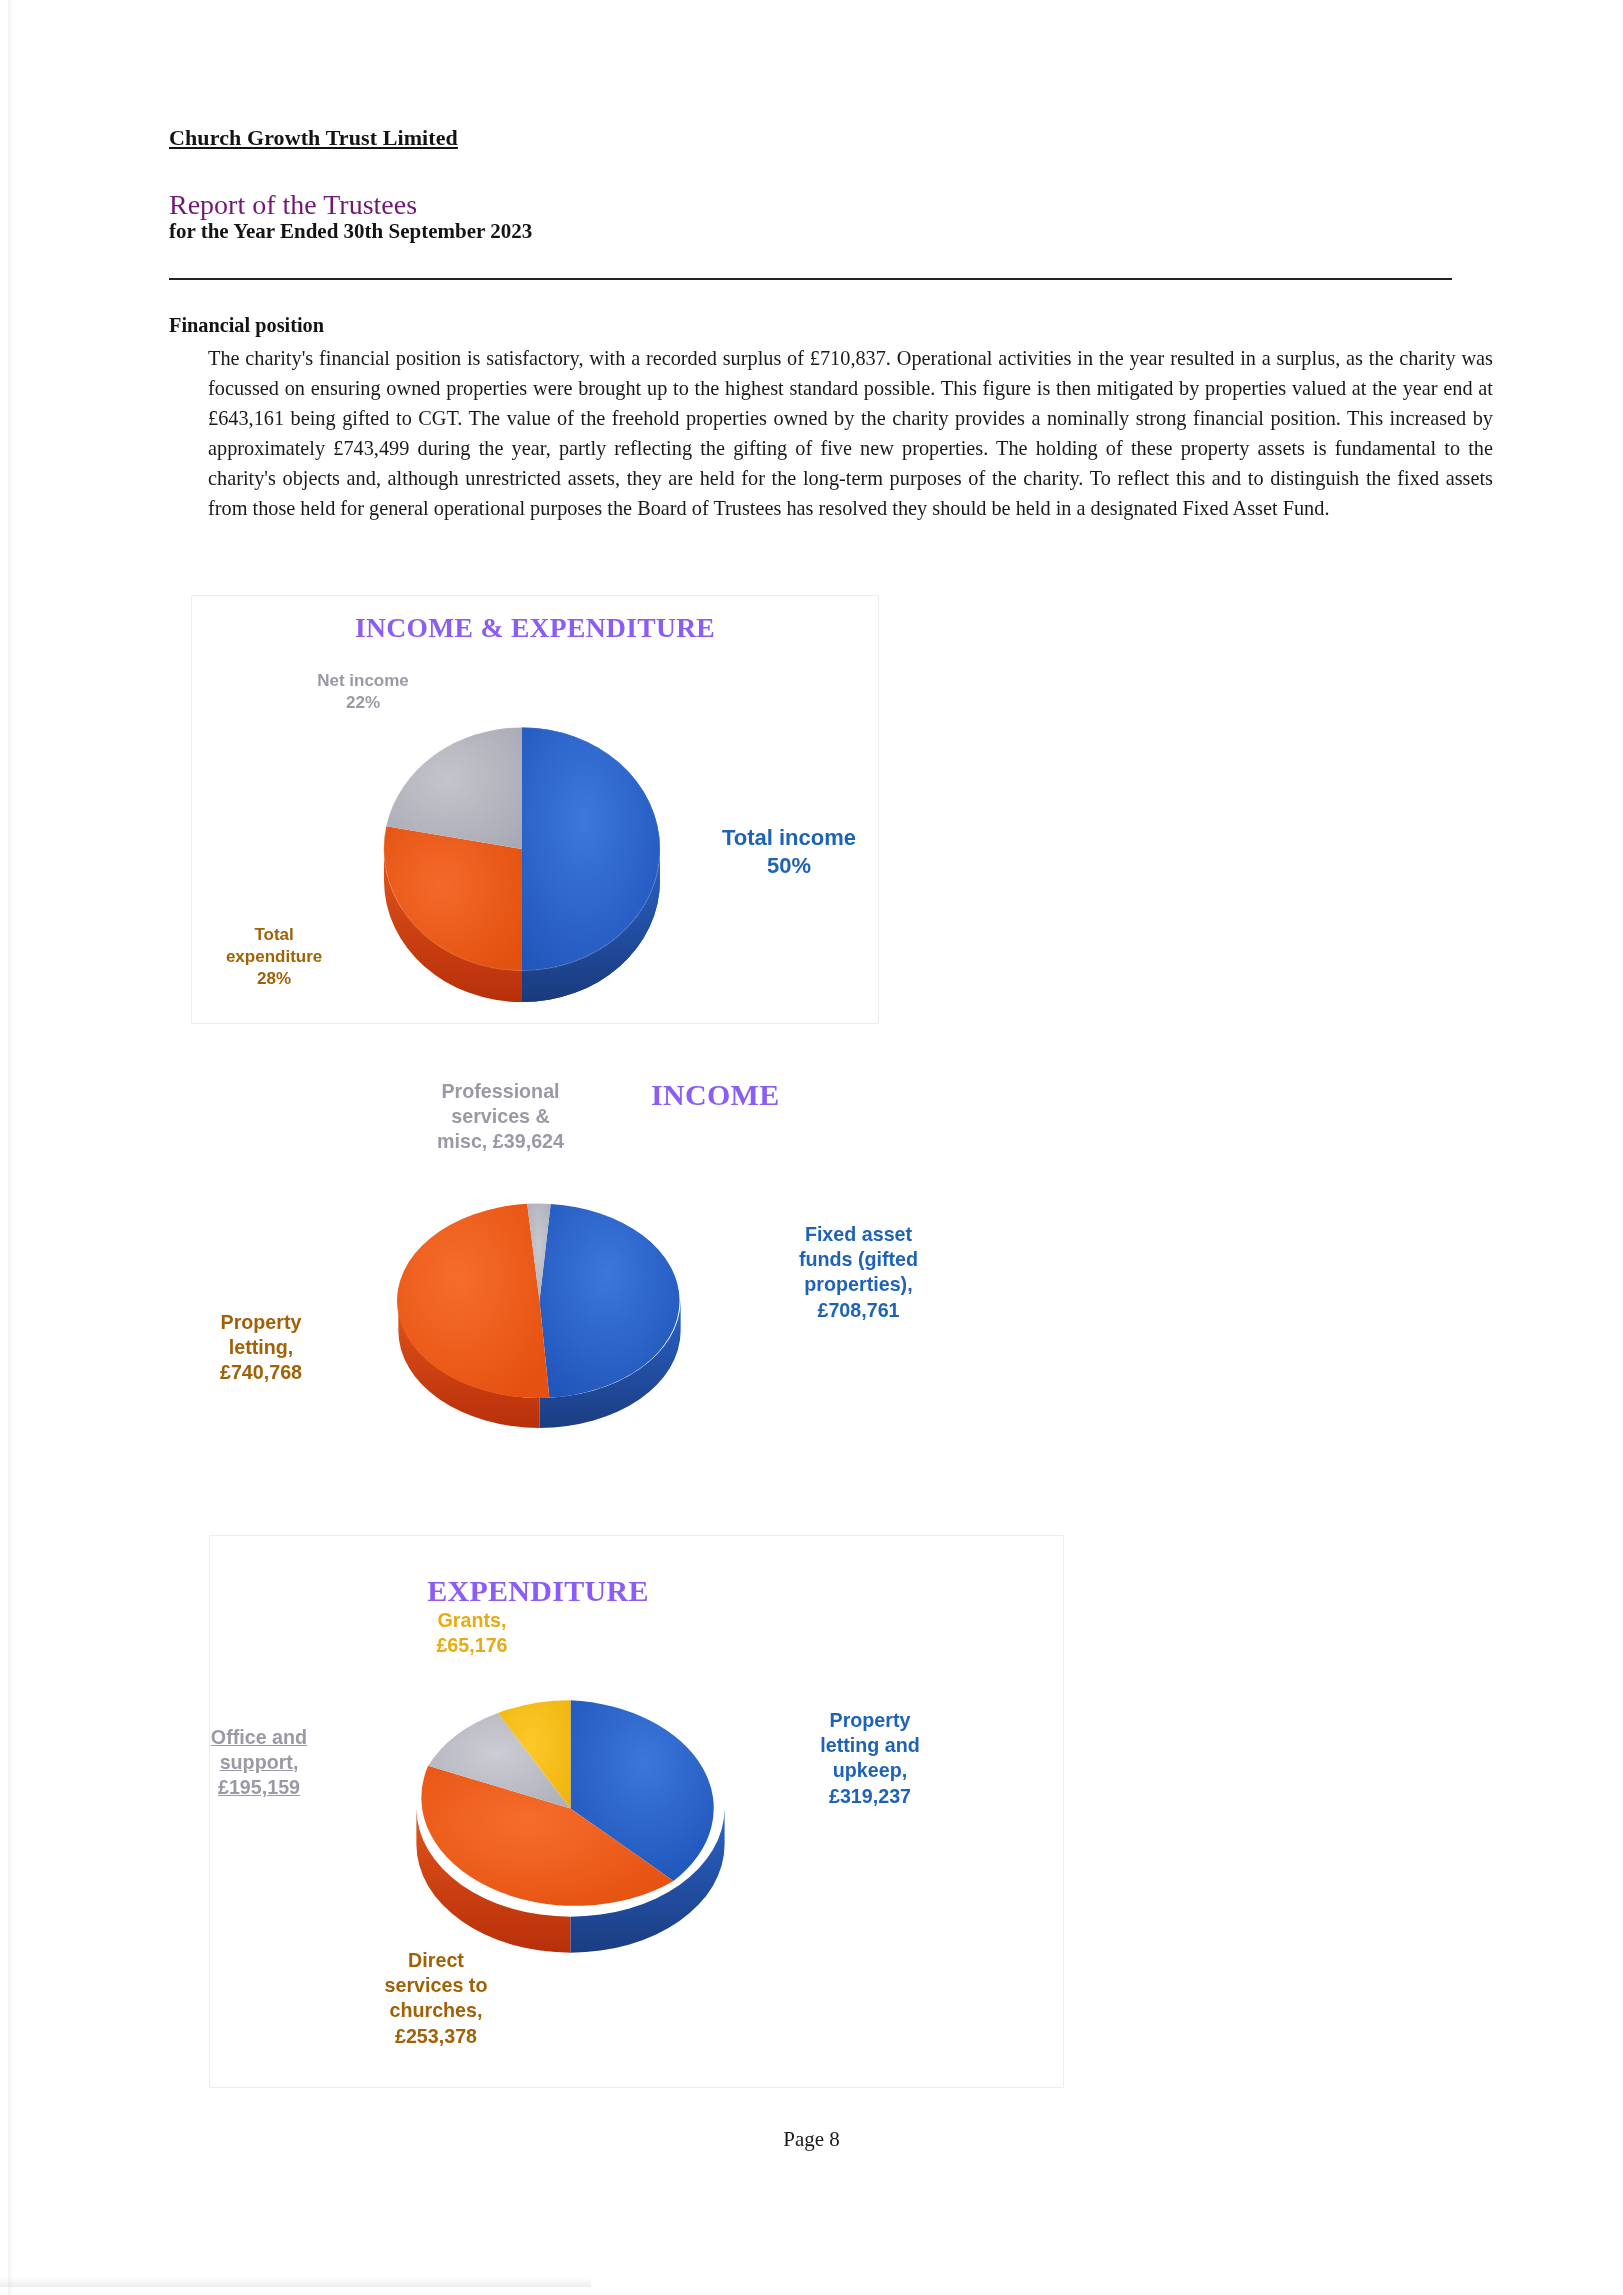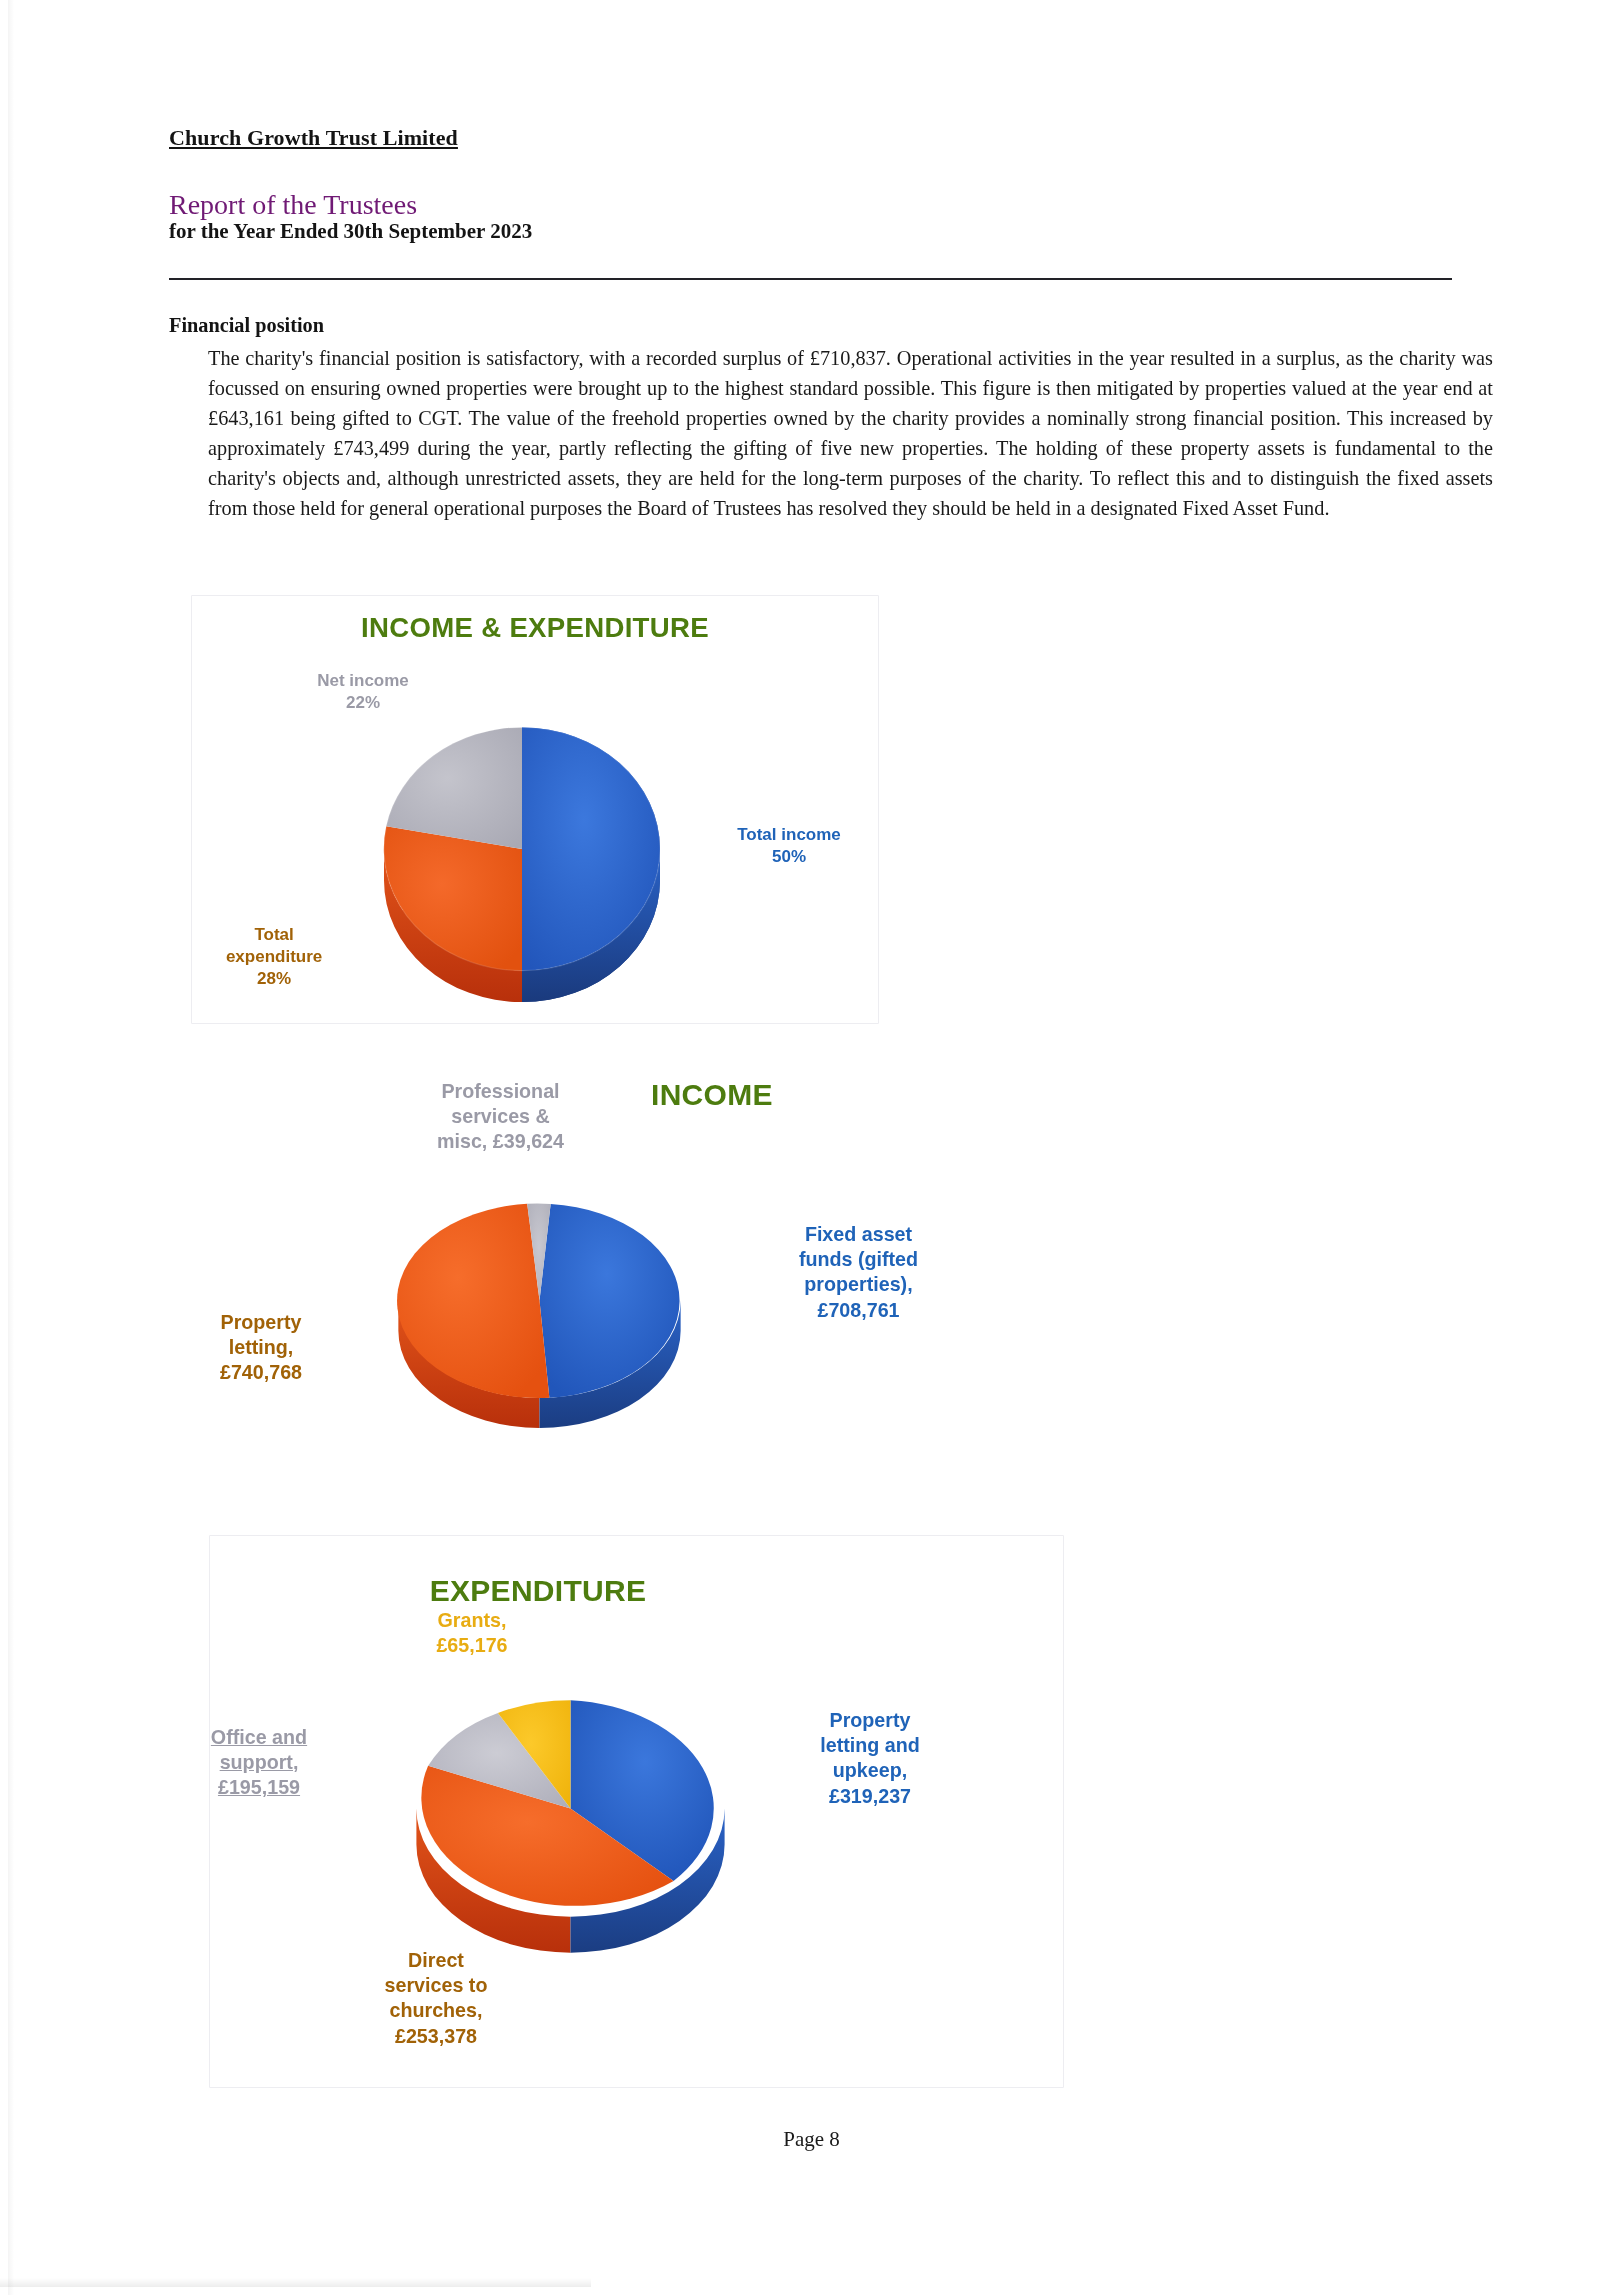--- a/index.html
+++ b/index.html
@@ -88,23 +88,23 @@
     box-shadow: 0 0 0 0.7px rgba(210,210,218,0.55);
   }
   .chart-inner {
     position: absolute;
     left: 0; top: 0;
     width: 100%;
     height: 100%;
   }
   .chart-title {
     position: absolute;
-    font-family: Liberation Sans, sans-serif;
-    font-weight: bold;
-    color: #4d7c0f;
+    font-family: Liberation Serif, serif;
+    font-weight: bold;
+    color: #8b5cf6;
     white-space: nowrap;
   }
 
   .pie-wrap {
     position: absolute;
   }
   .pie-wrap svg { display: block; }
 
   .slice-label {
     position: absolute;
@@ -204,21 +204,21 @@
           <path d="M280 245 L280 60 A210 185 0 0 1 280 430 Z" fill="url(#ie-blue-top)"></path>
 
           <path d="M280 245 L280 430 A210 185 0 0 1 73.4 210.5 Z" fill="url(#ie-orange-top)"></path>
 
           <path d="M280 245 L73.4 210.5 A210 185 0 0 1 280 60 Z" fill="url(#ie-grey-top)"></path>
 
           <ellipse cx="280" cy="245" rx="210" ry="185" fill="none" stroke="rgba(255,255,255,0.12)" stroke-width="2"></ellipse>
         </svg>
       </div>
 
-      <div class="slice-label lab-blue lab-right" style="left:525px; top:228px; width:144px; font-size:17px;">Total income
+      <div class="slice-label lab-blue lab-right" style="left:525px; top:228px; width:144px; font-size:22px;">Total income
 50%</div>
 
       <div class="slice-label lab-orange lab-left" style="left:6.6px; top:328px; width:151px; font-size:17px;">Total
 expenditure
 28%</div>
 
       <div class="slice-label lab-grey lab-center" style="left:92px; top:74px; width:158px; font-size:17px;">Net income
 22%</div>
     </div>
   </div>

